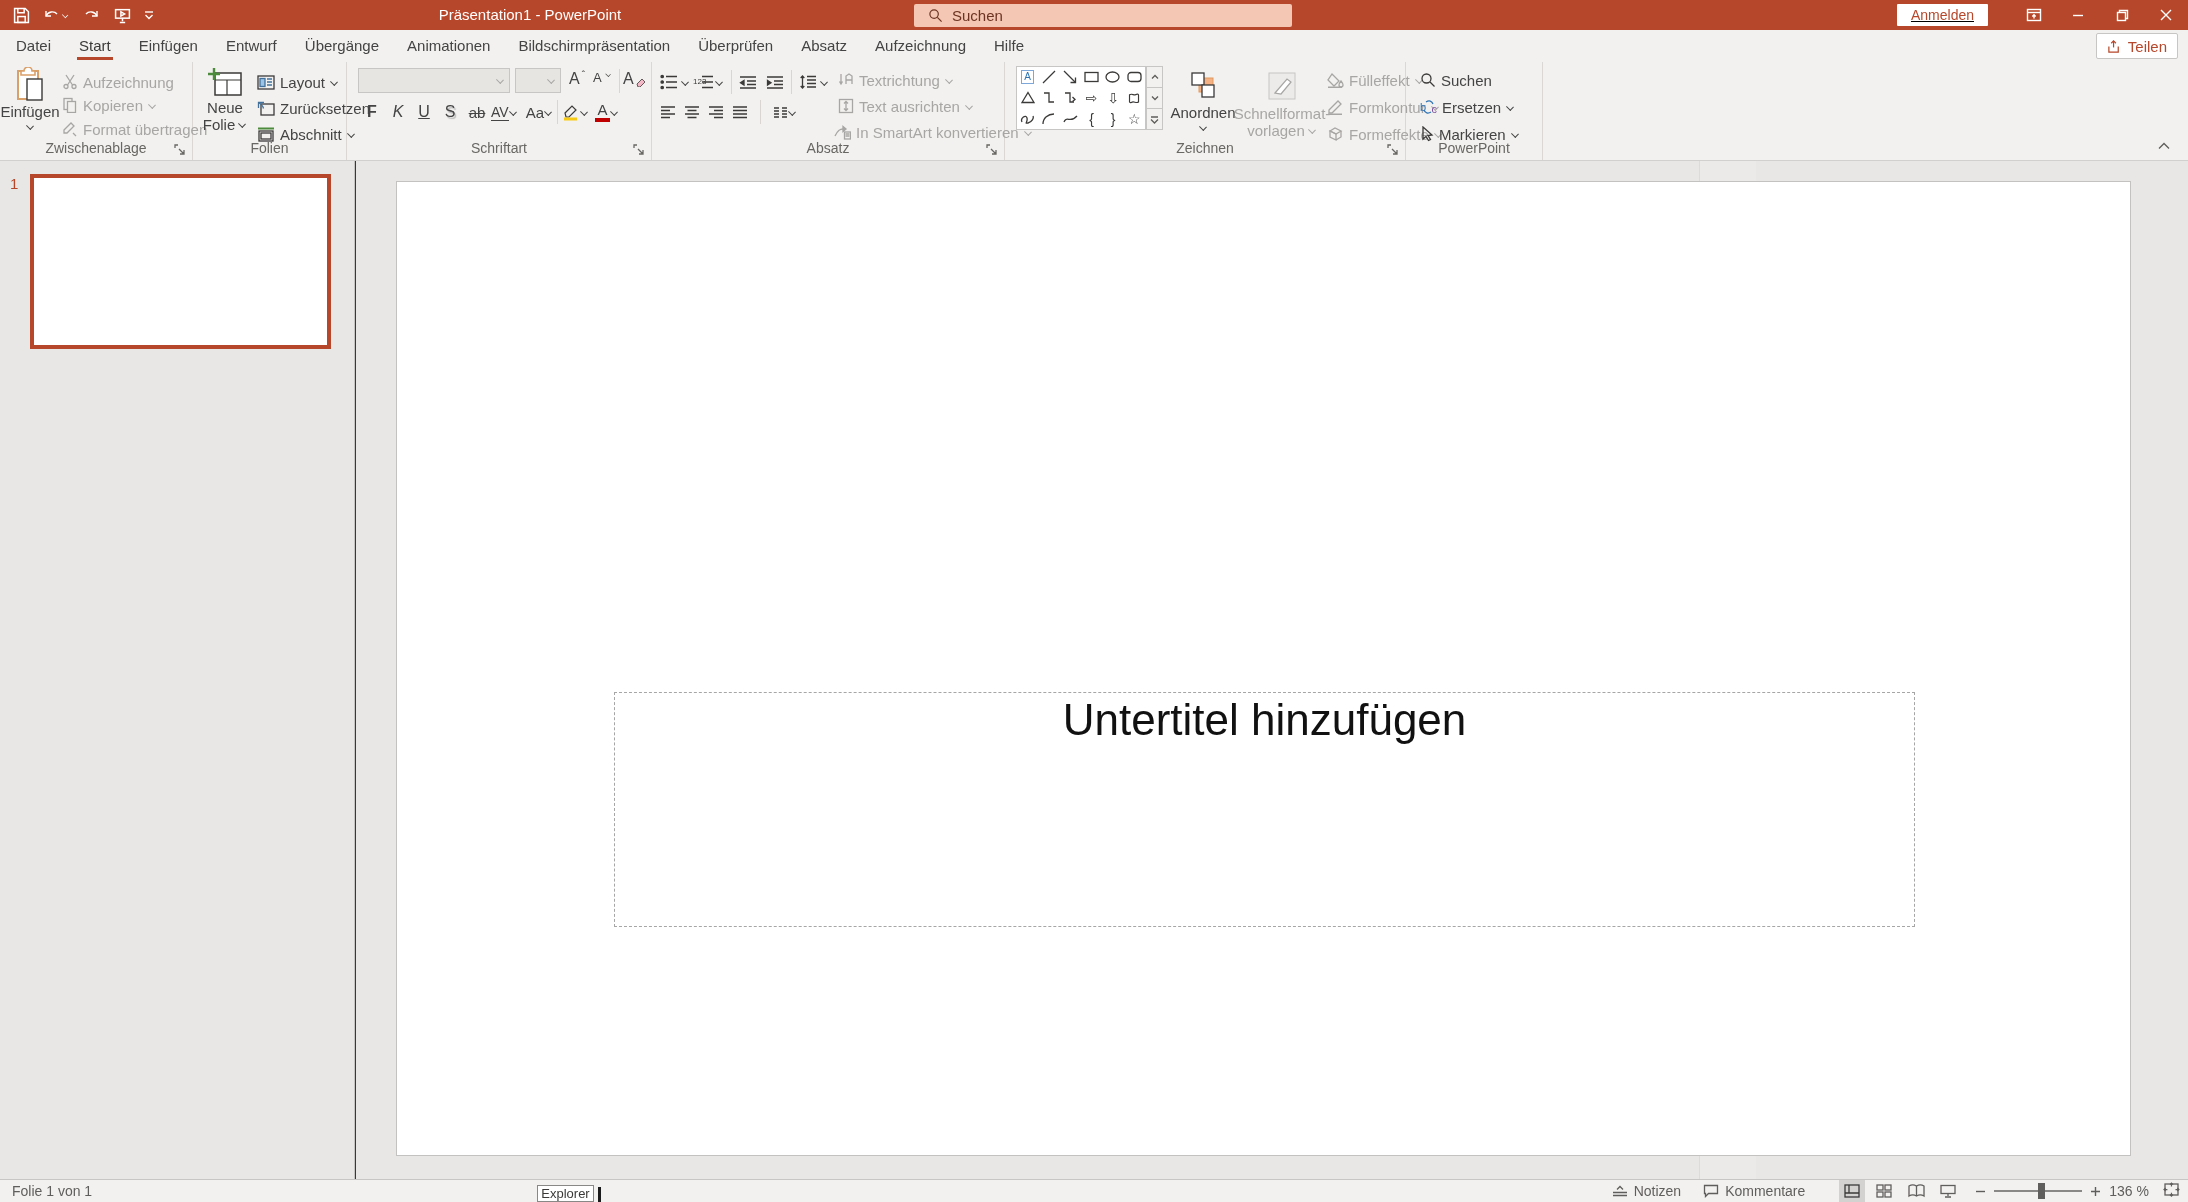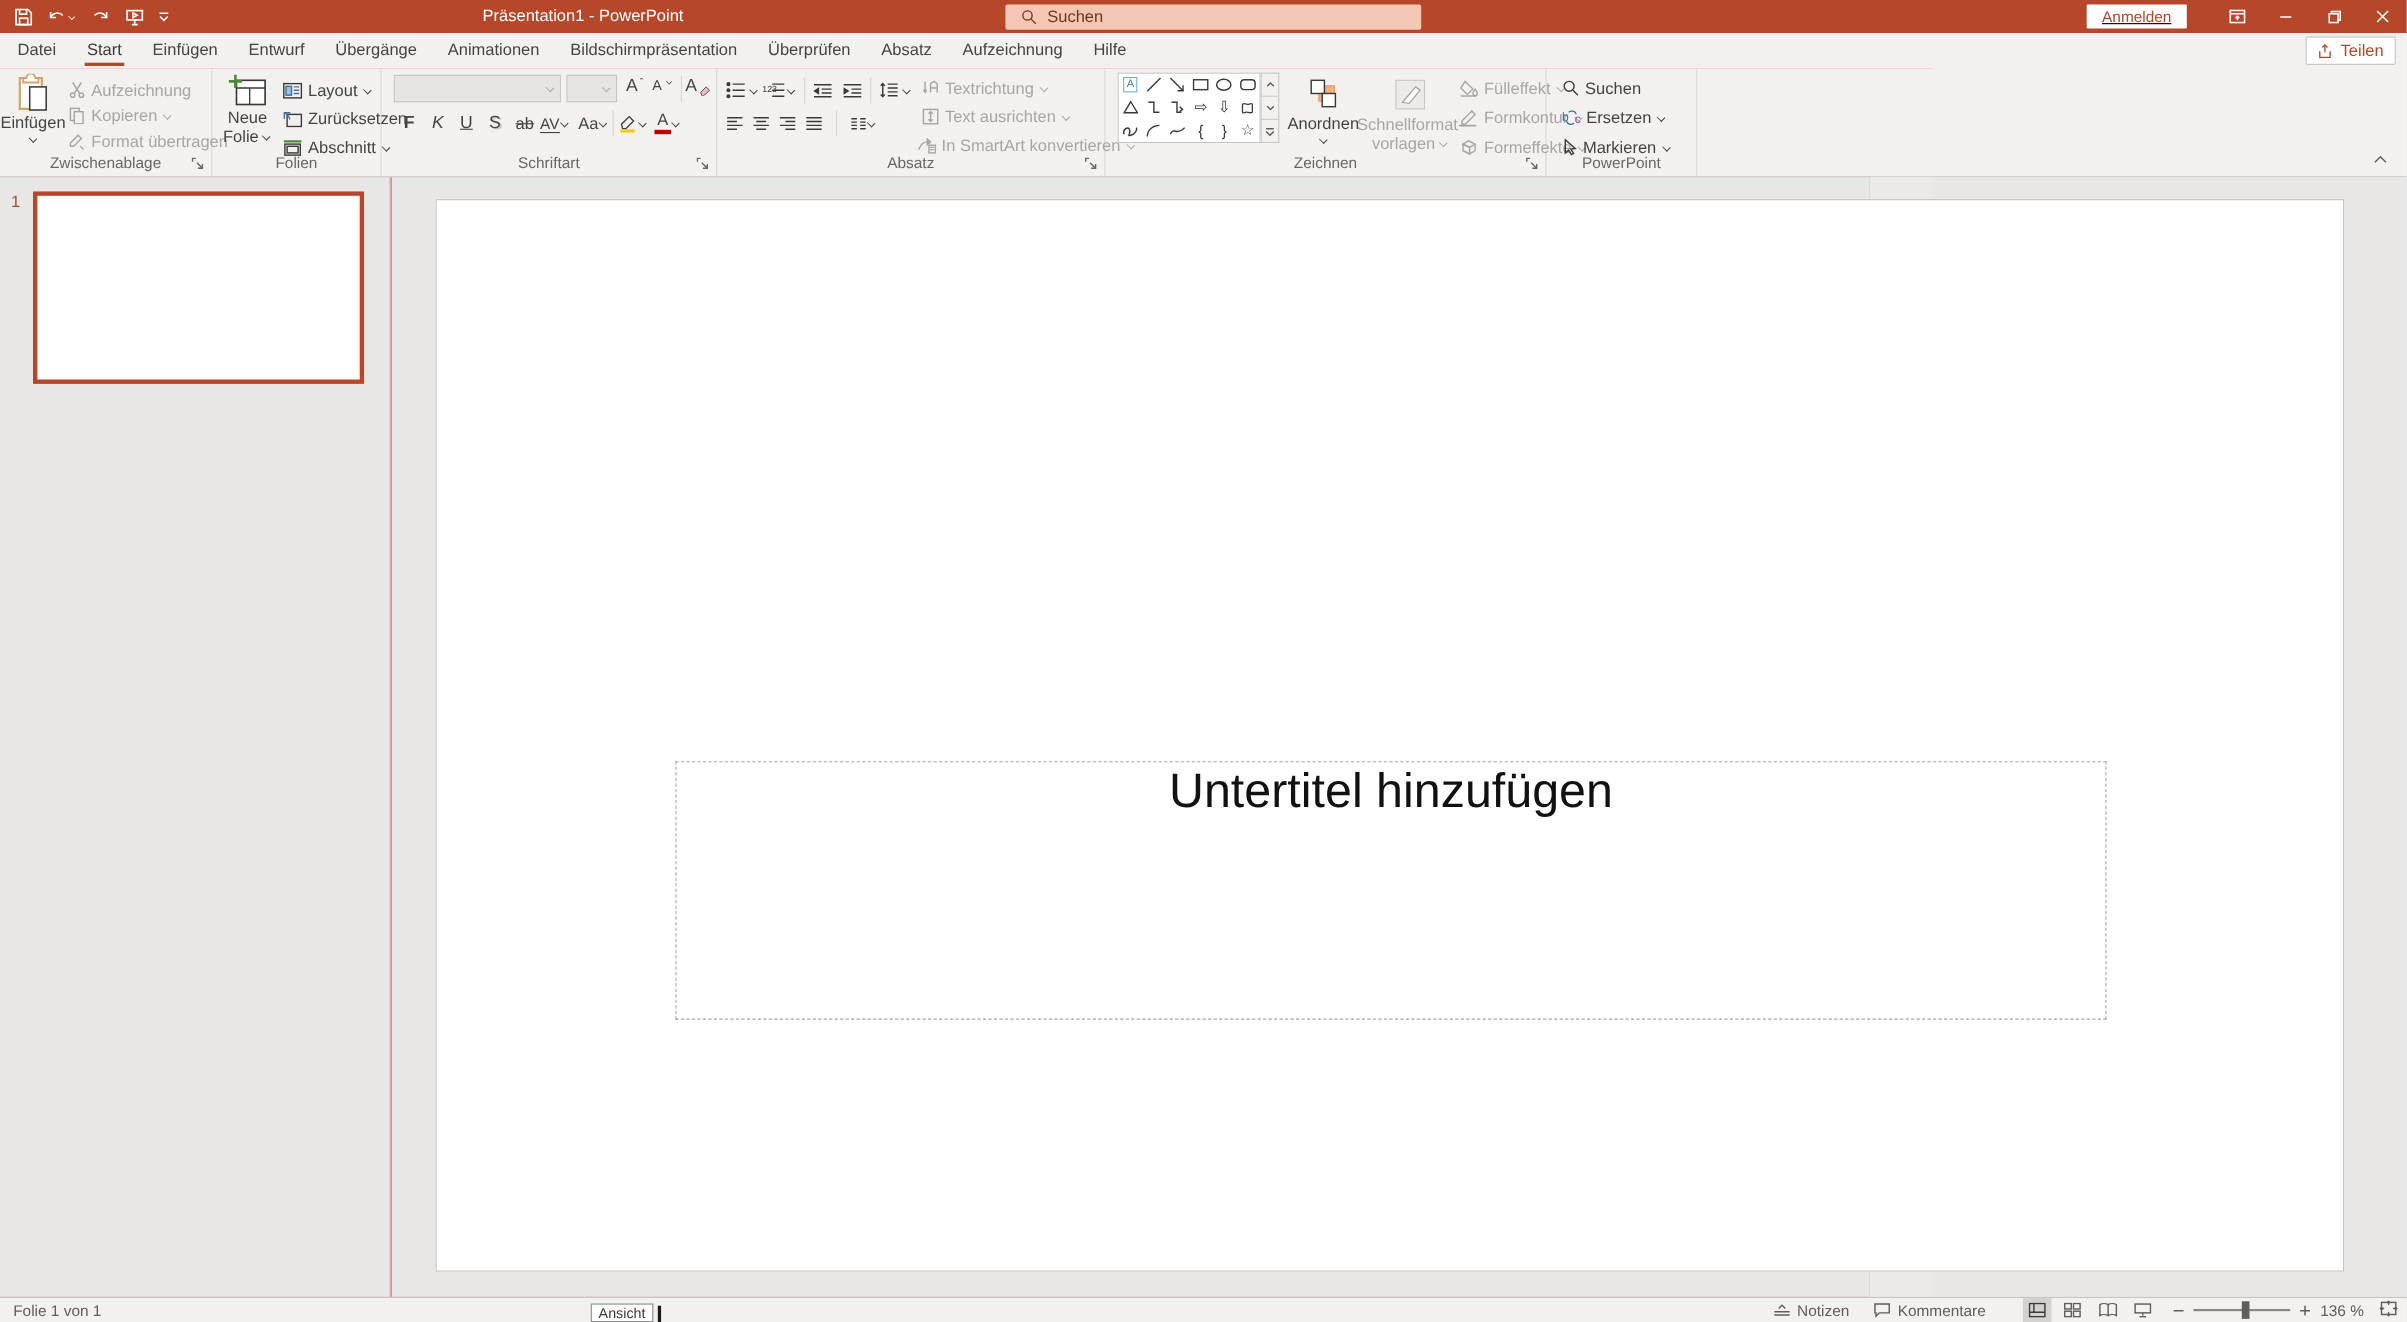--- a/index.html
+++ b/index.html
@@ -1,18 +1,18 @@
 <!DOCTYPE html>
 <html><head>
 <meta charset="utf-8">
 <style>
   * { margin:0; padding:0; box-sizing:border-box; }
   html,body { width:2188px; height:1202px; }
   body { font-family:"Liberation Sans","DejaVu Sans",sans-serif; background:#E8E7E6; overflow:hidden; }
-  #app { position:relative; width:1756px; height:1202px; background:#ef4444; }
+  #app { position:relative; width:1756px; height:1202px; background:#4c1d95; }
 
   
   .titlebar { position:absolute; top:0; left:0; width:2188px; height:30px; background:#B7472A; }
   .qat { position:absolute; left:10px; top:0; height:30px; display:flex; align-items:center; gap:9px; }
   .qat .qbtn { display:flex; align-items:center; justify-content:center; width:22px; height:26px; }
   .win-title { position:absolute; left:420px; top:0; width:220px; height:30px; line-height:30px; text-align:center; color:#fff; font-size:15px; white-space:nowrap; }
   .searchbox { position:absolute; left:914px; top:4px; width:378px; height:23px; background:#F3C7B3; border-radius:2px; display:flex; align-items:center; gap:10px; padding-left:38px; color:#6E3423; font-size:15px; }
   .tb-right { position:absolute; right:0; top:0; height:30px; display:flex; align-items:center;text-decoration:underline; }
   .signin { background:#fff; color:#B7472A; font-size:14px; height:22px; padding:0 14px; border:none; border-radius:1px; margin-right:24px; display:flex; align-items:center; }
   .winbtn { width:44px; height:30px; display:flex; align-items:center; justify-content:center; }
@@ -665,16 +665,16 @@
       </span>
       <span>
         <svg class="ic" width="17" height="15" viewBox="0 0 17 15" style="stroke:#605E5C">
             <rect x="2" y="2" width="13" height="11"></rect>
             <path d="M8.5 0v4M6.8 2L8.5 .2 10.2 2M8.5 15v-4M6.8 13l1.7 1.8L10.2 13M0 7.5h4M2 5.8L.2 7.5 2 9.2M17 7.5h-4M15 5.8l1.8 1.7L15 9.2" transform="scale(.9) translate(.9,.9)"></path>
           </svg>
       </span>
     </div>
   </div>
 
-  <div class="explorer-tip">Ansicht</div>
+  <div class="explorer-tip">Explorer</div>
   <div class="caret-bar"></div>
 
 </div>
 
 </body></html>

